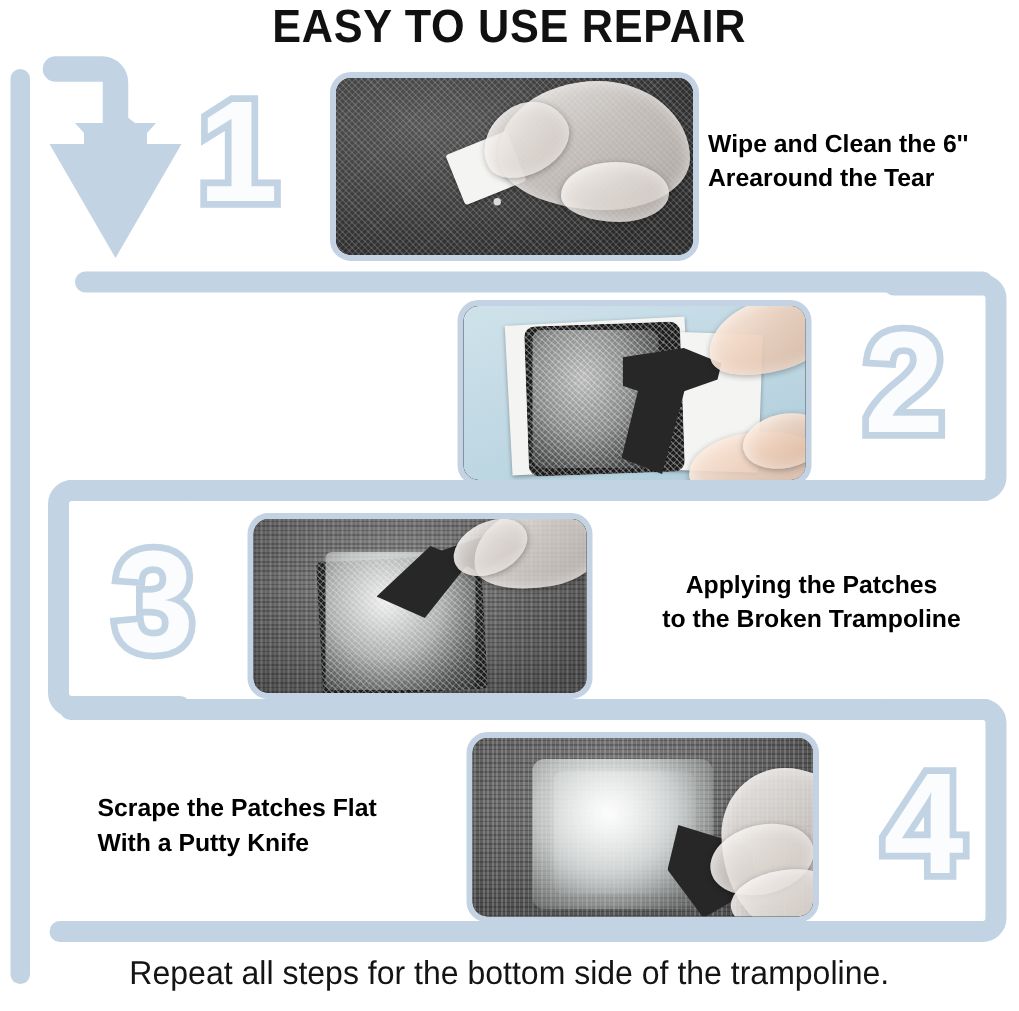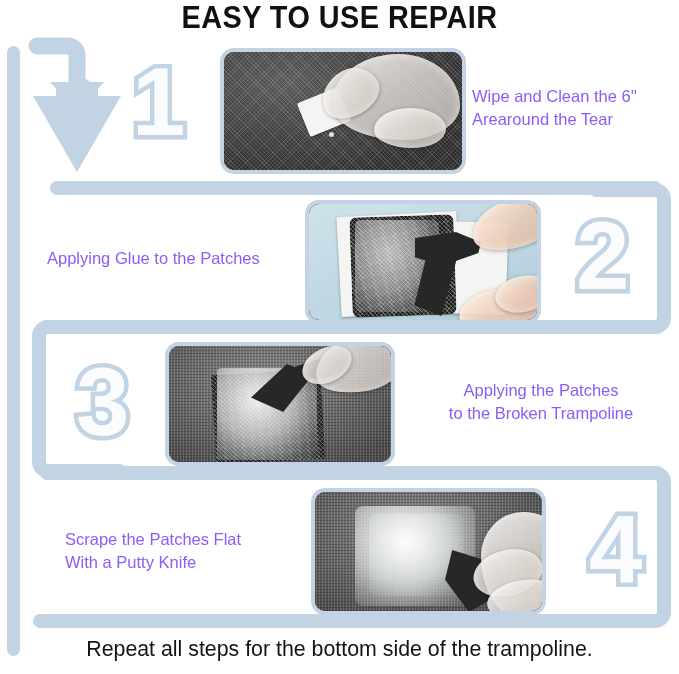--- a/index.html
+++ b/index.html
@@ -138,22 +138,23 @@
     paint-order: stroke fill;
     user-select: none;
   }
 
   
   .caption {
     position: absolute;
     font-family: "Liberation Sans", sans-serif;
     font-size: 16.5px;
     line-height: 23px;
-    color: #8b5cf6;
+    color: #000000;
     white-space: pre-line;
+    font-weight: bold;
   }
 
   
   #footer {
     position: absolute;
     left: 0;
     top: 636px;
     width: 679px;
     text-align: center;
     font-family: "Liberation Sans", sans-serif;
@@ -207,21 +208,20 @@
       <div style="position:absolute; left:105px; top:80px; width:5px; height:5px; border-radius:50%; background:#dcdcdc;"></div>
     </div>
   </div>
 
   <div class="caption" style="left:472px; top:45px; width:205px;">Wipe and Clean the 6''
 Arearound the Tear</div>
 </div>
 
 <div class="step-row" id="row-2">
 
-  <div class="caption" style="left:47px; top:55px; width:270px;">Applying Glue to the Patches</div>
 
   <div class="photo" style="left:305px; top:8px; width:236px; height:124px;">
     <div class="inner">
       <div class="bluebg"></div>
       <div class="paper" style="left:30px; top:10px; width:120px; height:100px; transform:rotate(-3deg);"></div>
       <div class="paper" style="left:128px; top:18px; width:70px; height:92px; transform:rotate(2deg);"></div>
       <div class="patch" style="left:42px; top:12px; width:104px; height:100px; transform:rotate(-2deg);"></div>
       <div class="gluepatch" style="left:46px; top:16px; width:84px; height:92px; border-radius:6px; opacity:.75;"></div>
       <div class="knife" style="left:106px; top:28px; width:66px; height:34px; clip-path:polygon(0% 18%, 62% 0%, 100% 30%, 96% 62%, 40% 100%, 0% 74%);"></div>
       <div class="knife" style="left:96px; top:46px; width:52px; height:66px; clip-path:polygon(44% 0%, 100% 12%, 70% 100%, 18% 84%);"></div>

